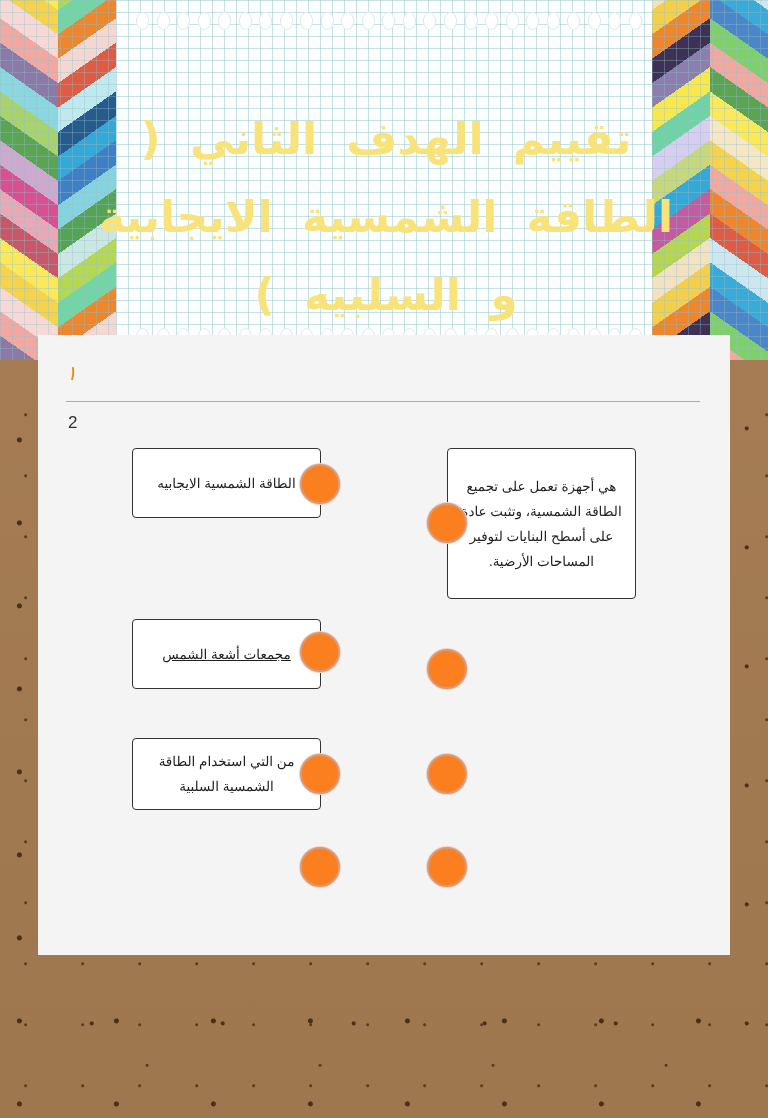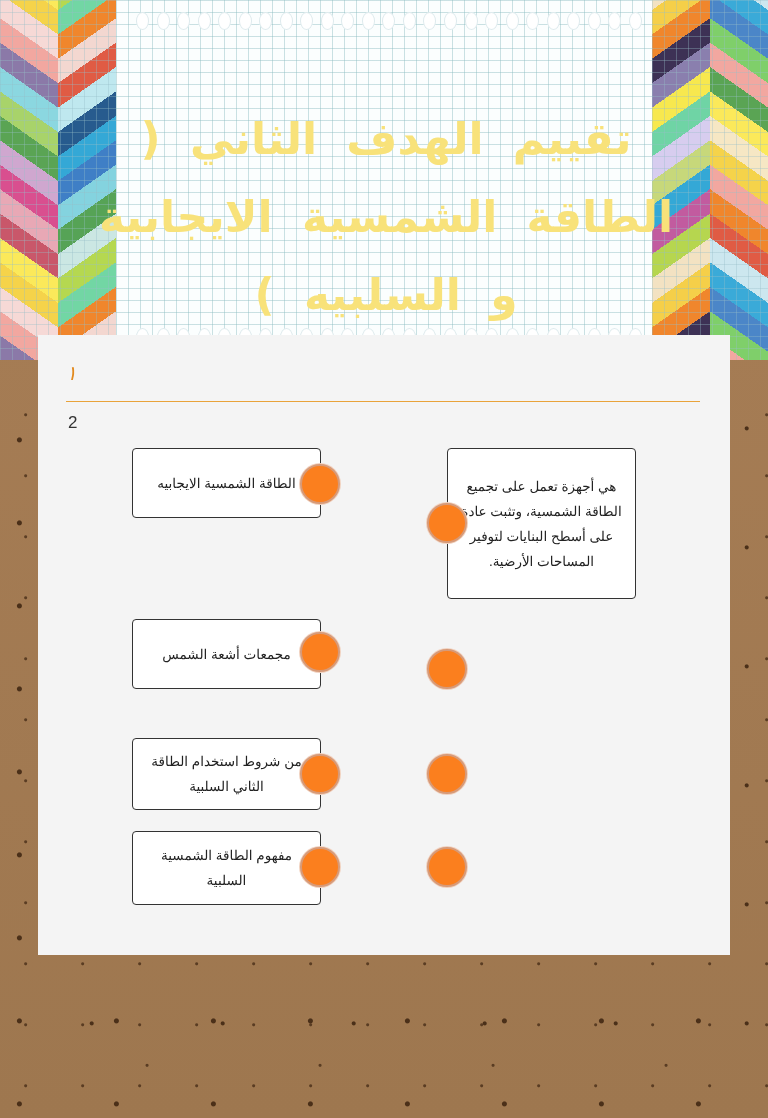--- a/index.html
+++ b/index.html
@@ -183,33 +183,30 @@
 <div class="card">
   <div class="num-one">١</div>
   <div class="divider"></div>
   <div class="num-two">2</div>
 
   <div class="box" style="left:94px; top:113px; width:189px; height:70px;">
     <span>الطاقة الشمسية الايجابيه</span>
   </div>
   <div class="dot" style="left:262px; top:129px;"></div>
 
-  <div class="box" style="left:94px; top:284px; width:189px; height:70px;">
+  <div class="box" style="left:94px; top:284px; width:189px; height:70px;text-decoration:underline;">
     <span>مجمعات أشعة الشمس</span>
   </div>
   <div class="dot" style="left:262px; top:297px;"></div>
 
   <div class="box" style="left:94px; top:403px; width:189px; height:72px;">
-    <span>من شروط استخدام الطاقة الثاني السلبية</span>
+    <span>من التي استخدام الطاقة الشمسية السلبية</span>
   </div>
   <div class="dot" style="left:262px; top:419px;"></div>
 
-  <div class="box" style="left:94px; top:496px; width:189px; height:74px;">
-    <span>مفهوم الطاقة الشمسية السلبية</span>
-  </div>
   <div class="dot" style="left:262px; top:512px;"></div>
 
   <div class="box" style="left:409px; top:113px; width:189px; height:151px;text-align:center;">
     <span>هي أجهزة تعمل على تجميع الطاقة الشمسية، وتثبت عادة على أسطح البنايات لتوفير المساحات الأرضية.</span>
   </div>
   <div class="dot" style="left:389px; top:168px;"></div>
 
   <div class="dot" style="left:389px; top:314px;"></div>
 
   <div class="dot" style="left:389px; top:419px;"></div>

